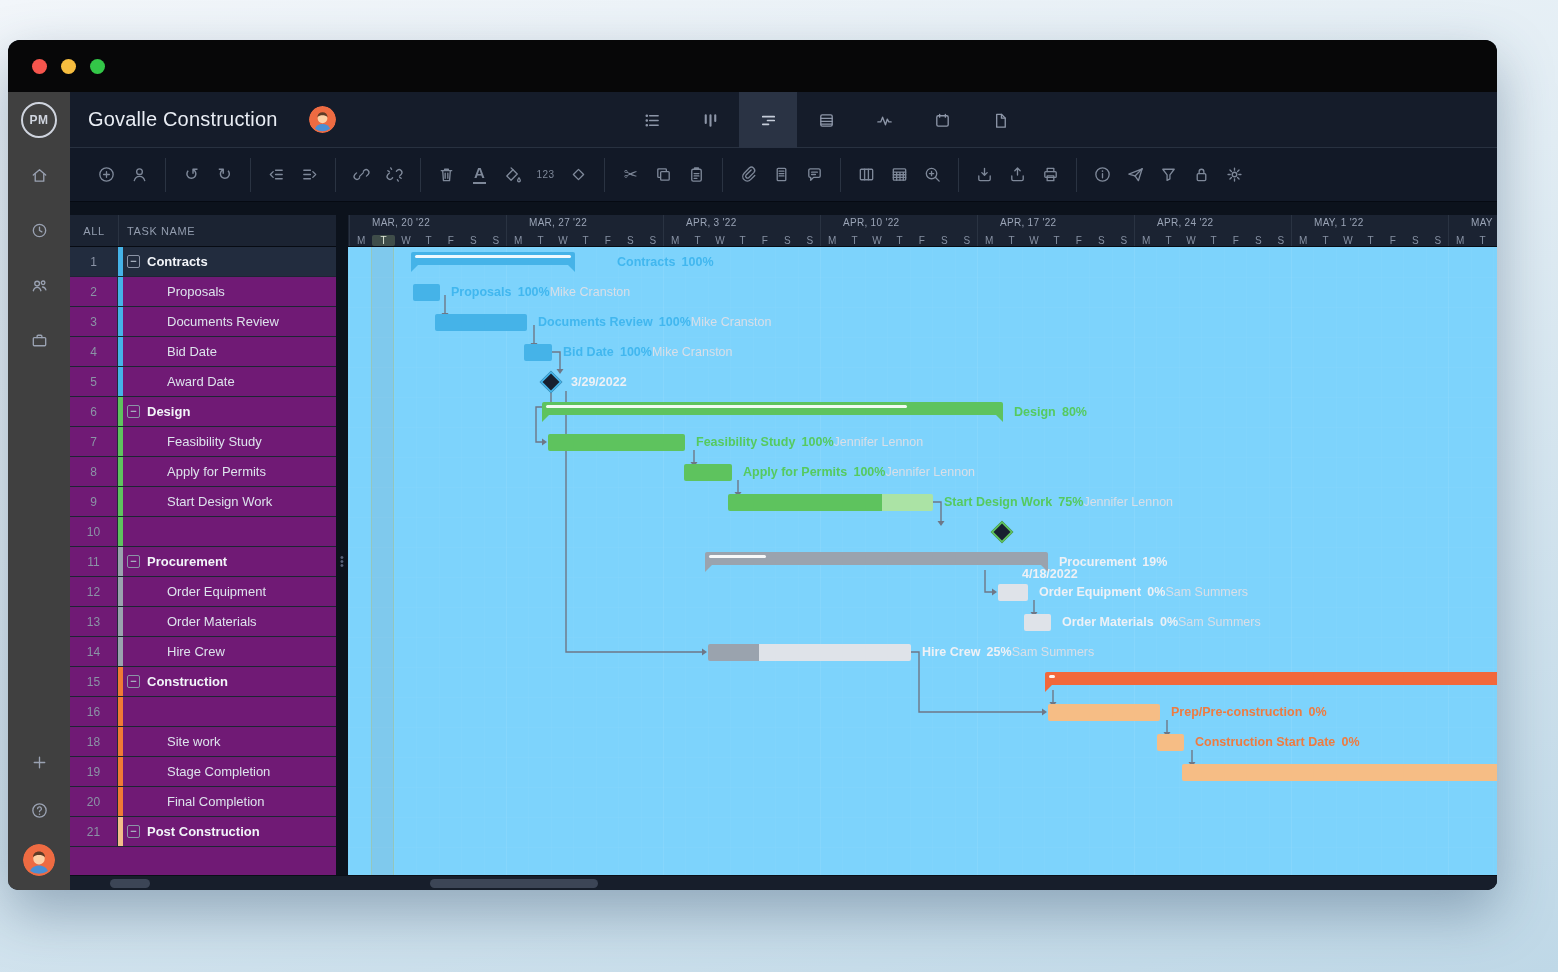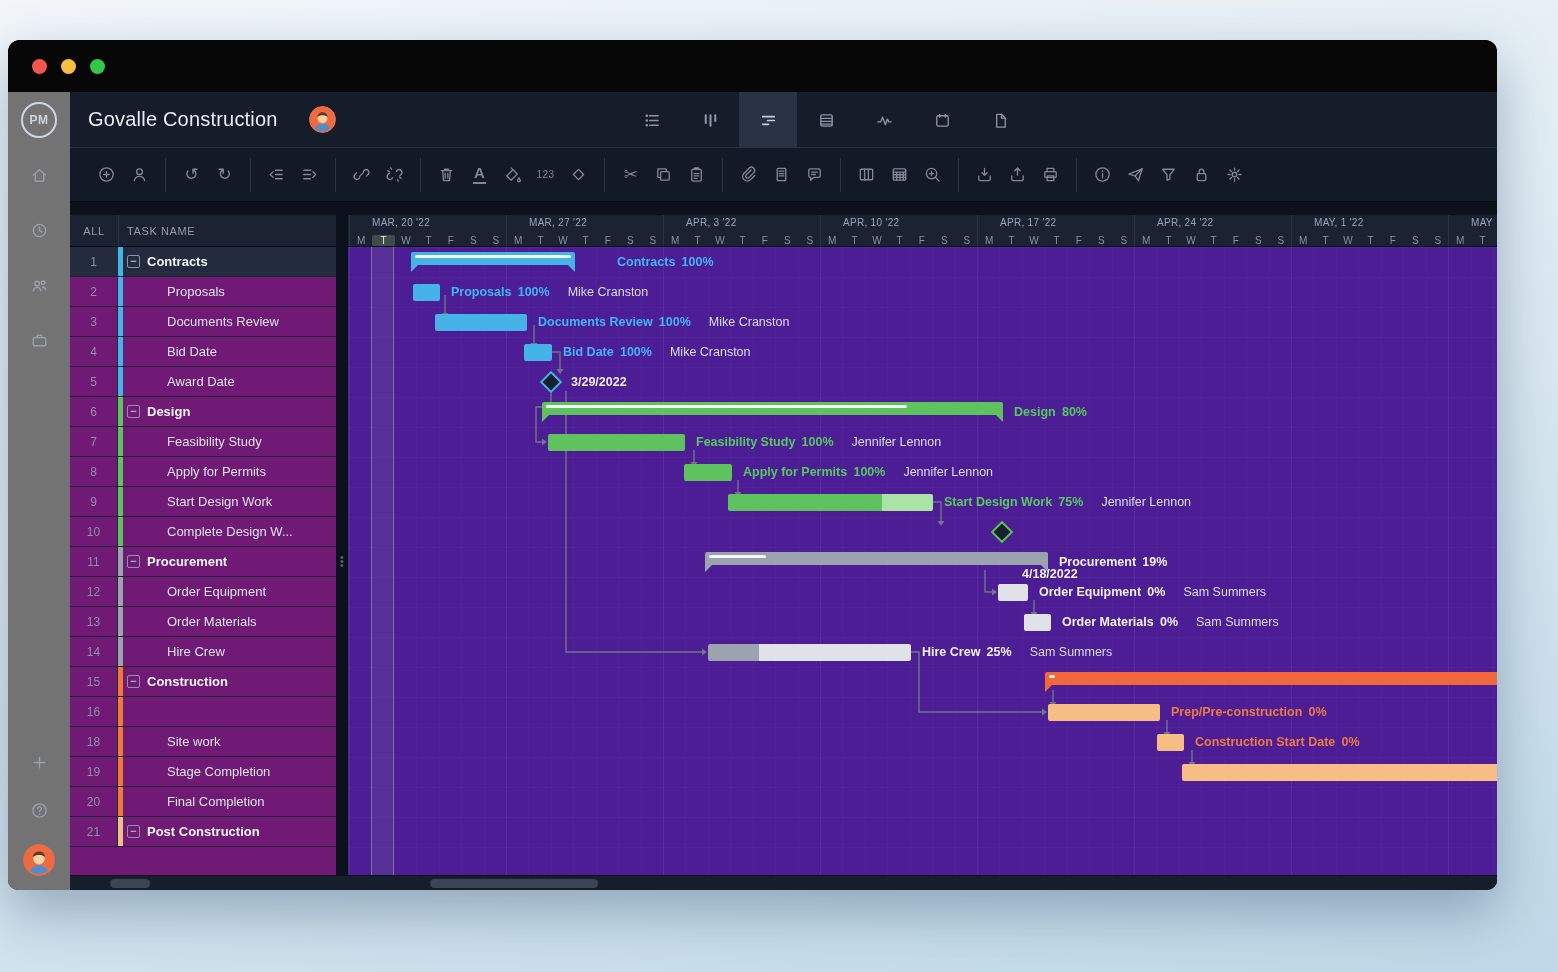--- a/index.html
+++ b/index.html
@@ -8,21 +8,21 @@
     background:linear-gradient(165deg,#f2f6fa 0%,#e2edf4 40%,#bfd8e7 100%); }
   .window { position:absolute; left:8px; top:40px; width:1489px; height:850px;
     border-radius:12px 12px 10px 10px; overflow:hidden; background:#131a27;
     box-shadow:0 22px 55px rgba(50,80,110,.4); display:flex; flex-direction:column; }
   
   .chrome { height:52px; background:#070708; display:flex; align-items:center; padding-left:24px; flex:none; }
   .tl { width:15px; height:15px; border-radius:50%; margin-right:14px; }
   .tl.r { background:#f5554d; } .tl.y { background:#f6bd3f; } .tl.g { background:#33c748; }
   .body { flex:1; display:flex; min-height:0; }
   
-  .rail { width:62px; flex:none; background:#737373; display:flex; flex-direction:column; align-items:center; color:#9aa2b2; }
+  .rail { width:62px; flex:none; background:#404040; display:flex; flex-direction:column; align-items:center; color:#9aa2b2; }
   .rail .logo { width:62px; height:56px; display:flex; align-items:center; justify-content:center; }
   .pmlogo { width:36px; height:36px; border:2px solid #cfd4de; border-radius:50%; color:#cfd4de;
     font-size:12px; font-weight:bold; display:flex; align-items:center; justify-content:center; letter-spacing:.5px;}
   .rail .ricon { width:62px; height:55px; display:flex; align-items:center; justify-content:center; cursor:pointer; }
   .rail .spacer { flex:1; }
   .rail .avatar { margin:10px 0 14px; }
   .av { width:32px; height:32px; border-radius:50%; overflow:hidden; display:block; }
   
   .main { flex:1; display:flex; flex-direction:column; min-width:0; background:#0c121c; }
   .hdr { height:56px; flex:none; background:#151c2a; border-bottom:1px solid #283140;
@@ -56,21 +56,21 @@
   .tstrip { width:5px; flex:none; }
   .tname { flex:1; display:flex; align-items:center; color:#dde3ec; font-size:13px; padding-left:10px; overflow:hidden; white-space:nowrap; }
   .tname.parent { color:#f2f5f9; font-weight:bold; padding-left:4px; }
   .collapse { width:13px; height:13px; border:1px solid #8b94a6; border-radius:2px; color:#aab3c2;
     font-size:11px; line-height:11px; text-align:center; margin-right:7px; flex:none; }
   .tname.child { padding-left:44px; }
   
   .vdivider { width:12px; flex:none; background:#0c121c; position:relative; cursor:col-resize; }
   .vdivider .dots { position:absolute; left:4px; top:340px; color:#566076; font-size:11px; line-height:4px; }
   
-  .gpanel { flex:1; min-width:0; display:flex; flex-direction:column; background:#4c1d95; }
+  .gpanel { flex:1; min-width:0; display:flex; flex-direction:column; background:#7dd3fc; }
   .ghead { height:32px; flex:none; background:#1b2332; border-bottom:1px solid #070b13; overflow:hidden; position:relative; white-space:nowrap; }
   .week { position:absolute; top:0; height:32px; border-left:1px solid #2a3342; }
   .wlabel { position:absolute; left:22px; top:2px; font-size:10px; color:#9aa4b6; letter-spacing:.3px; }
   .days { position:absolute; left:0; bottom:1px; display:flex; }
   .day { width:22.43px; text-align:center; font-size:10px; color:#8791a3; }
   .day.today { background:rgba(150,175,130,.3); color:#dfe6d8; border-radius:2px; }
   .grows { flex:1; position:relative; overflow:hidden;
     background-image:
       repeating-linear-gradient(to right, rgba(255,255,255,.05) 0 1px, transparent 1px 157px),
       repeating-linear-gradient(to right, rgba(255,255,255,.018) 0 1px, transparent 1px 22.43px),
@@ -80,21 +80,21 @@
     border-left:1px solid rgba(170,195,130,.45); border-right:1px solid rgba(170,195,130,.45); }
   .bar { position:absolute; height:17px; border-radius:2px; cursor:pointer; z-index:3; }
   .bar.summary { height:13px; border-radius:2px 2px 0 0; }
   .tail { position:absolute; top:13px; width:0; height:0; border-top:7px solid; }
   .tail.l { left:0; border-right:7px solid transparent; }
   .tail.r { right:0; border-left:7px solid transparent; }
   .prog { position:absolute; left:4px; top:3px; height:3px; background:rgba(255,255,255,.92); border-radius:2px; }
   .mstone { position:absolute; width:16px; height:16px; transform:rotate(45deg); background:#182030; border:2.5px solid; z-index:3; cursor:pointer; }
   .glabel { position:absolute; transform:translateY(-50%); white-space:nowrap; font-size:12.5px; z-index:4; }
   .glabel b { font-weight:bold; }
-  .glabel .asg { color:#d9dfe8; font-weight:normal; margin-left:18px; }
+  .glabel .asg { color:#d9dfe8; font-weight:normal; margin-left:0; }
   .connectors { position:absolute; left:0; top:0; z-index:2; }
   
   .scrollstrip { height:15px; flex:none; background:#171e2b; position:relative; border-top:1px solid #0a0f18; }
   .hpill { position:absolute; top:3px; height:9px; border-radius:5px; background:#3c4556; cursor:pointer; }
 </style>
 </head>
 <body>
 
 <div class="stage">
   <div class="window">
@@ -451,21 +451,20 @@
                   <span class="tname child">Apply for Permits</span>
                 </div>
                 <div class="trow">
                   <span class="tnum">9</span>
                   <span class="tstrip" style="background: rgb(94, 195, 94);"></span>
                   <span class="tname child">Start Design Work</span>
                 </div>
                 <div class="trow">
                   <span class="tnum">10</span>
                   <span class="tstrip" style="background: rgb(94, 195, 94);"></span>
-                  <span class="tname child">Complete Design W...</span>
                 </div>
                 <div class="trow">
                   <span class="tnum">11</span>
                   <span class="tstrip" style="background: rgb(154, 163, 174);"></span>
                   <span class="tname parent"><span class="collapse">−</span>Procurement</span>
                 </div>
                 <div class="trow">
                   <span class="tnum">12</span>
                   <span class="tstrip" style="background: rgb(154, 163, 174);"></span>
                   <span class="tname child">Order Equipment</span>

